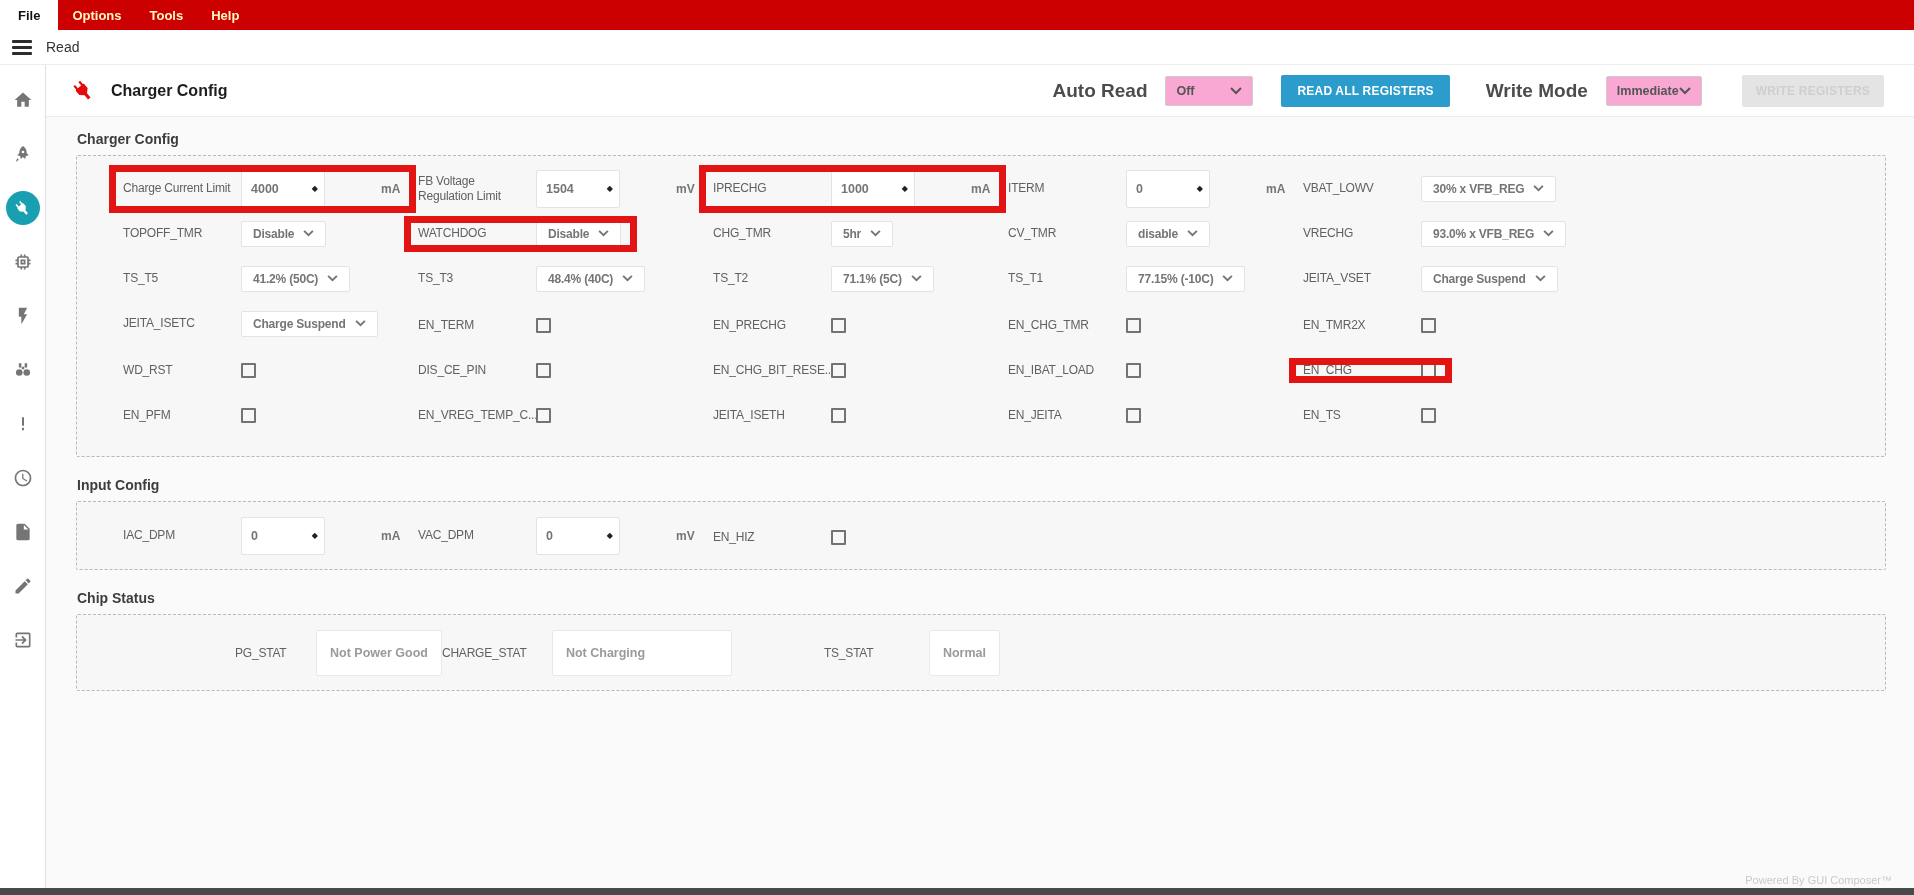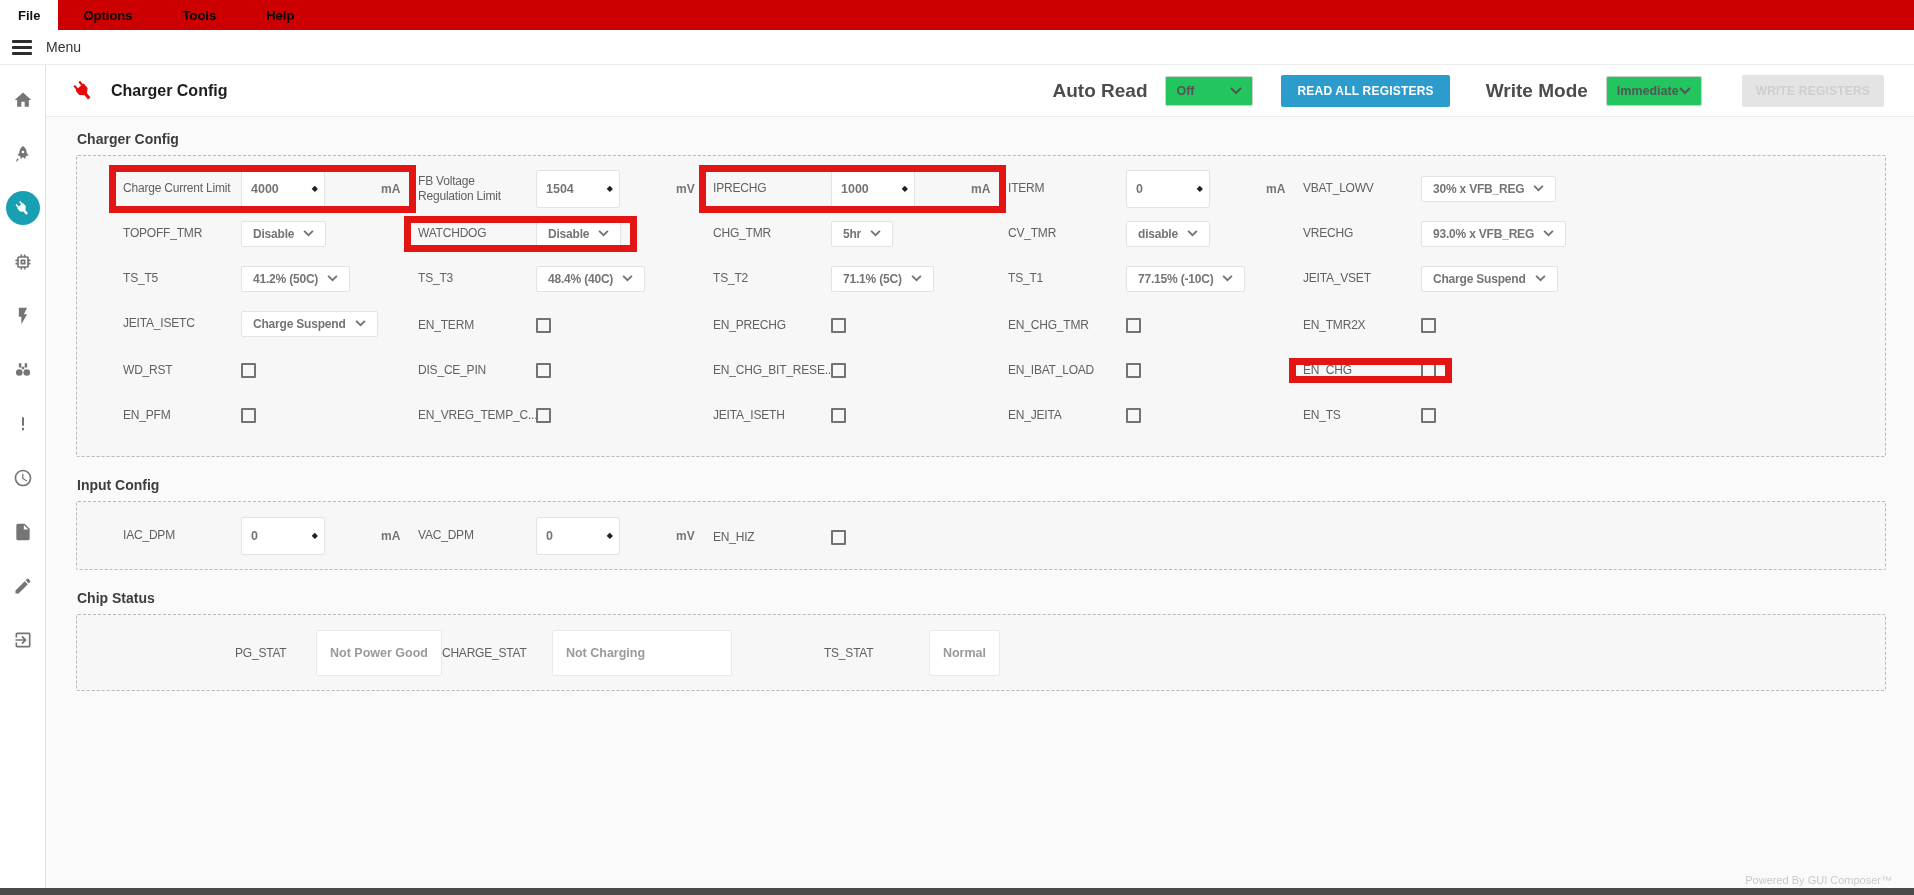--- a/index.html
+++ b/index.html
@@ -1,21 +1,21 @@
 <!DOCTYPE html>
 <html><head>
 <meta charset="utf-8">
 <style>
   * { box-sizing: border-box; margin: 0; padding: 0; }
   html,body { width:1914px; height:895px; overflow:hidden; }
   body { font-family:"Liberation Sans", sans-serif; background:#fafafa; position:relative; }
 
   
   .topbar { height:30px; background:#cc0000; display:flex; align-items:stretch; }
-  .topbar .mitem { color:#000000; font-size:13px; font-weight:700; display:flex; align-items:center; padding:0 25px; cursor:default; }
+  .topbar .mitem { color:#fef9c3; font-size:13px; font-weight:700; display:flex; align-items:center; padding:0 14px; cursor:default; }
   .topbar .mitem.active { background:#fff; color:#111; padding:12px 18px; }
 
   
   .menurow { height:35px; background:#fff; display:flex; align-items:center; padding-left:12px; border-bottom:1px solid #ececec; }
   .hamburger { width:20px; display:flex; flex-direction:column; gap:3px; cursor:pointer; }
   .hamburger span { display:block; height:3px; background:#2d2d2d; border-radius:1px; }
   .menurow .mlabel { margin-left:14px; font-size:14px; color:#333; }
 
   
   .app { display:flex; height:830px; }
@@ -27,21 +27,21 @@
 
   .main { flex:1; background:#fafafa; position:relative; }
 
   
   .appheader { height:52px; background:#fff; border-bottom:1px solid #ececec; display:flex; align-items:center; padding:0 30px 0 24px; }
   .htitle { display:flex; align-items:center; gap:15px; }
   .htitle svg { width:26px; height:26px; fill:#e30b0b; transform:rotate(-40deg); }
   .htitle .ttl { font-size:16px; font-weight:700; color:#1d1d1d; }
   .hcontrols { margin-left:auto; display:flex; align-items:center; }
   .hlabel { font-size:19px; font-weight:700; color:#4c4c4c; }
-  .hselect { height:30px; background:#22c55e; border:1px solid #ccc; border-radius:2px; display:flex; align-items:center; padding:0 10px; margin-left:18px; min-width:88px; cursor:pointer; }
+  .hselect { height:30px; background:#f9a8d4; border:1px solid #ccc; border-radius:2px; display:flex; align-items:center; padding:0 10px; margin-left:18px; min-width:88px; cursor:pointer; }
   .hselect .hval { font-size:12.5px; color:#555; font-weight:700; flex:1; }
   .btn-read { height:32px; background:#2b9ccb; border:none; border-radius:2px; color:#fff; font-family:inherit; font-weight:700; font-size:12px; padding:0 16px; margin-left:28px; letter-spacing:.2px; cursor:pointer; }
   .wm-label { margin-left:36px; }
   .btn-write { height:32px; background:#e4e4e4; border:none; border-radius:2px; color:#cfcfcf; font-family:inherit; font-weight:700; font-size:12px; padding:0 14px; margin-left:40px; letter-spacing:.2px; }
 
   
   .content { padding:14px 28px 0 30px; }
   .sectitle { font-size:14px; font-weight:700; color:#3d3d3d; margin:0 0 8px 1px; }
   .sectitle.later { margin-top:20px; }
   .panel { border:1px dashed #b9b9b9; background:#f7f7f7; border-radius:2px; }
@@ -86,21 +86,21 @@
   <div class="mitem">Tools</div>
   <div class="mitem">Help</div>
 </div>
 
 <div class="menurow">
   <div class="hamburger">
       <span></span>
       <span></span>
       <span></span>
     </div>
-  <div class="mlabel">Menu</div>
+  <div class="mlabel">Read</div>
 </div>
 
 <div class="app">
 
   <div class="sidebar">
     <div class="sideitem">
       <svg viewBox="0 0 24 24">
           <path d="M10 20v-6h4v6h5v-8h3L12 3 2 12h3v8z"></path>
         </svg>
     </div>

